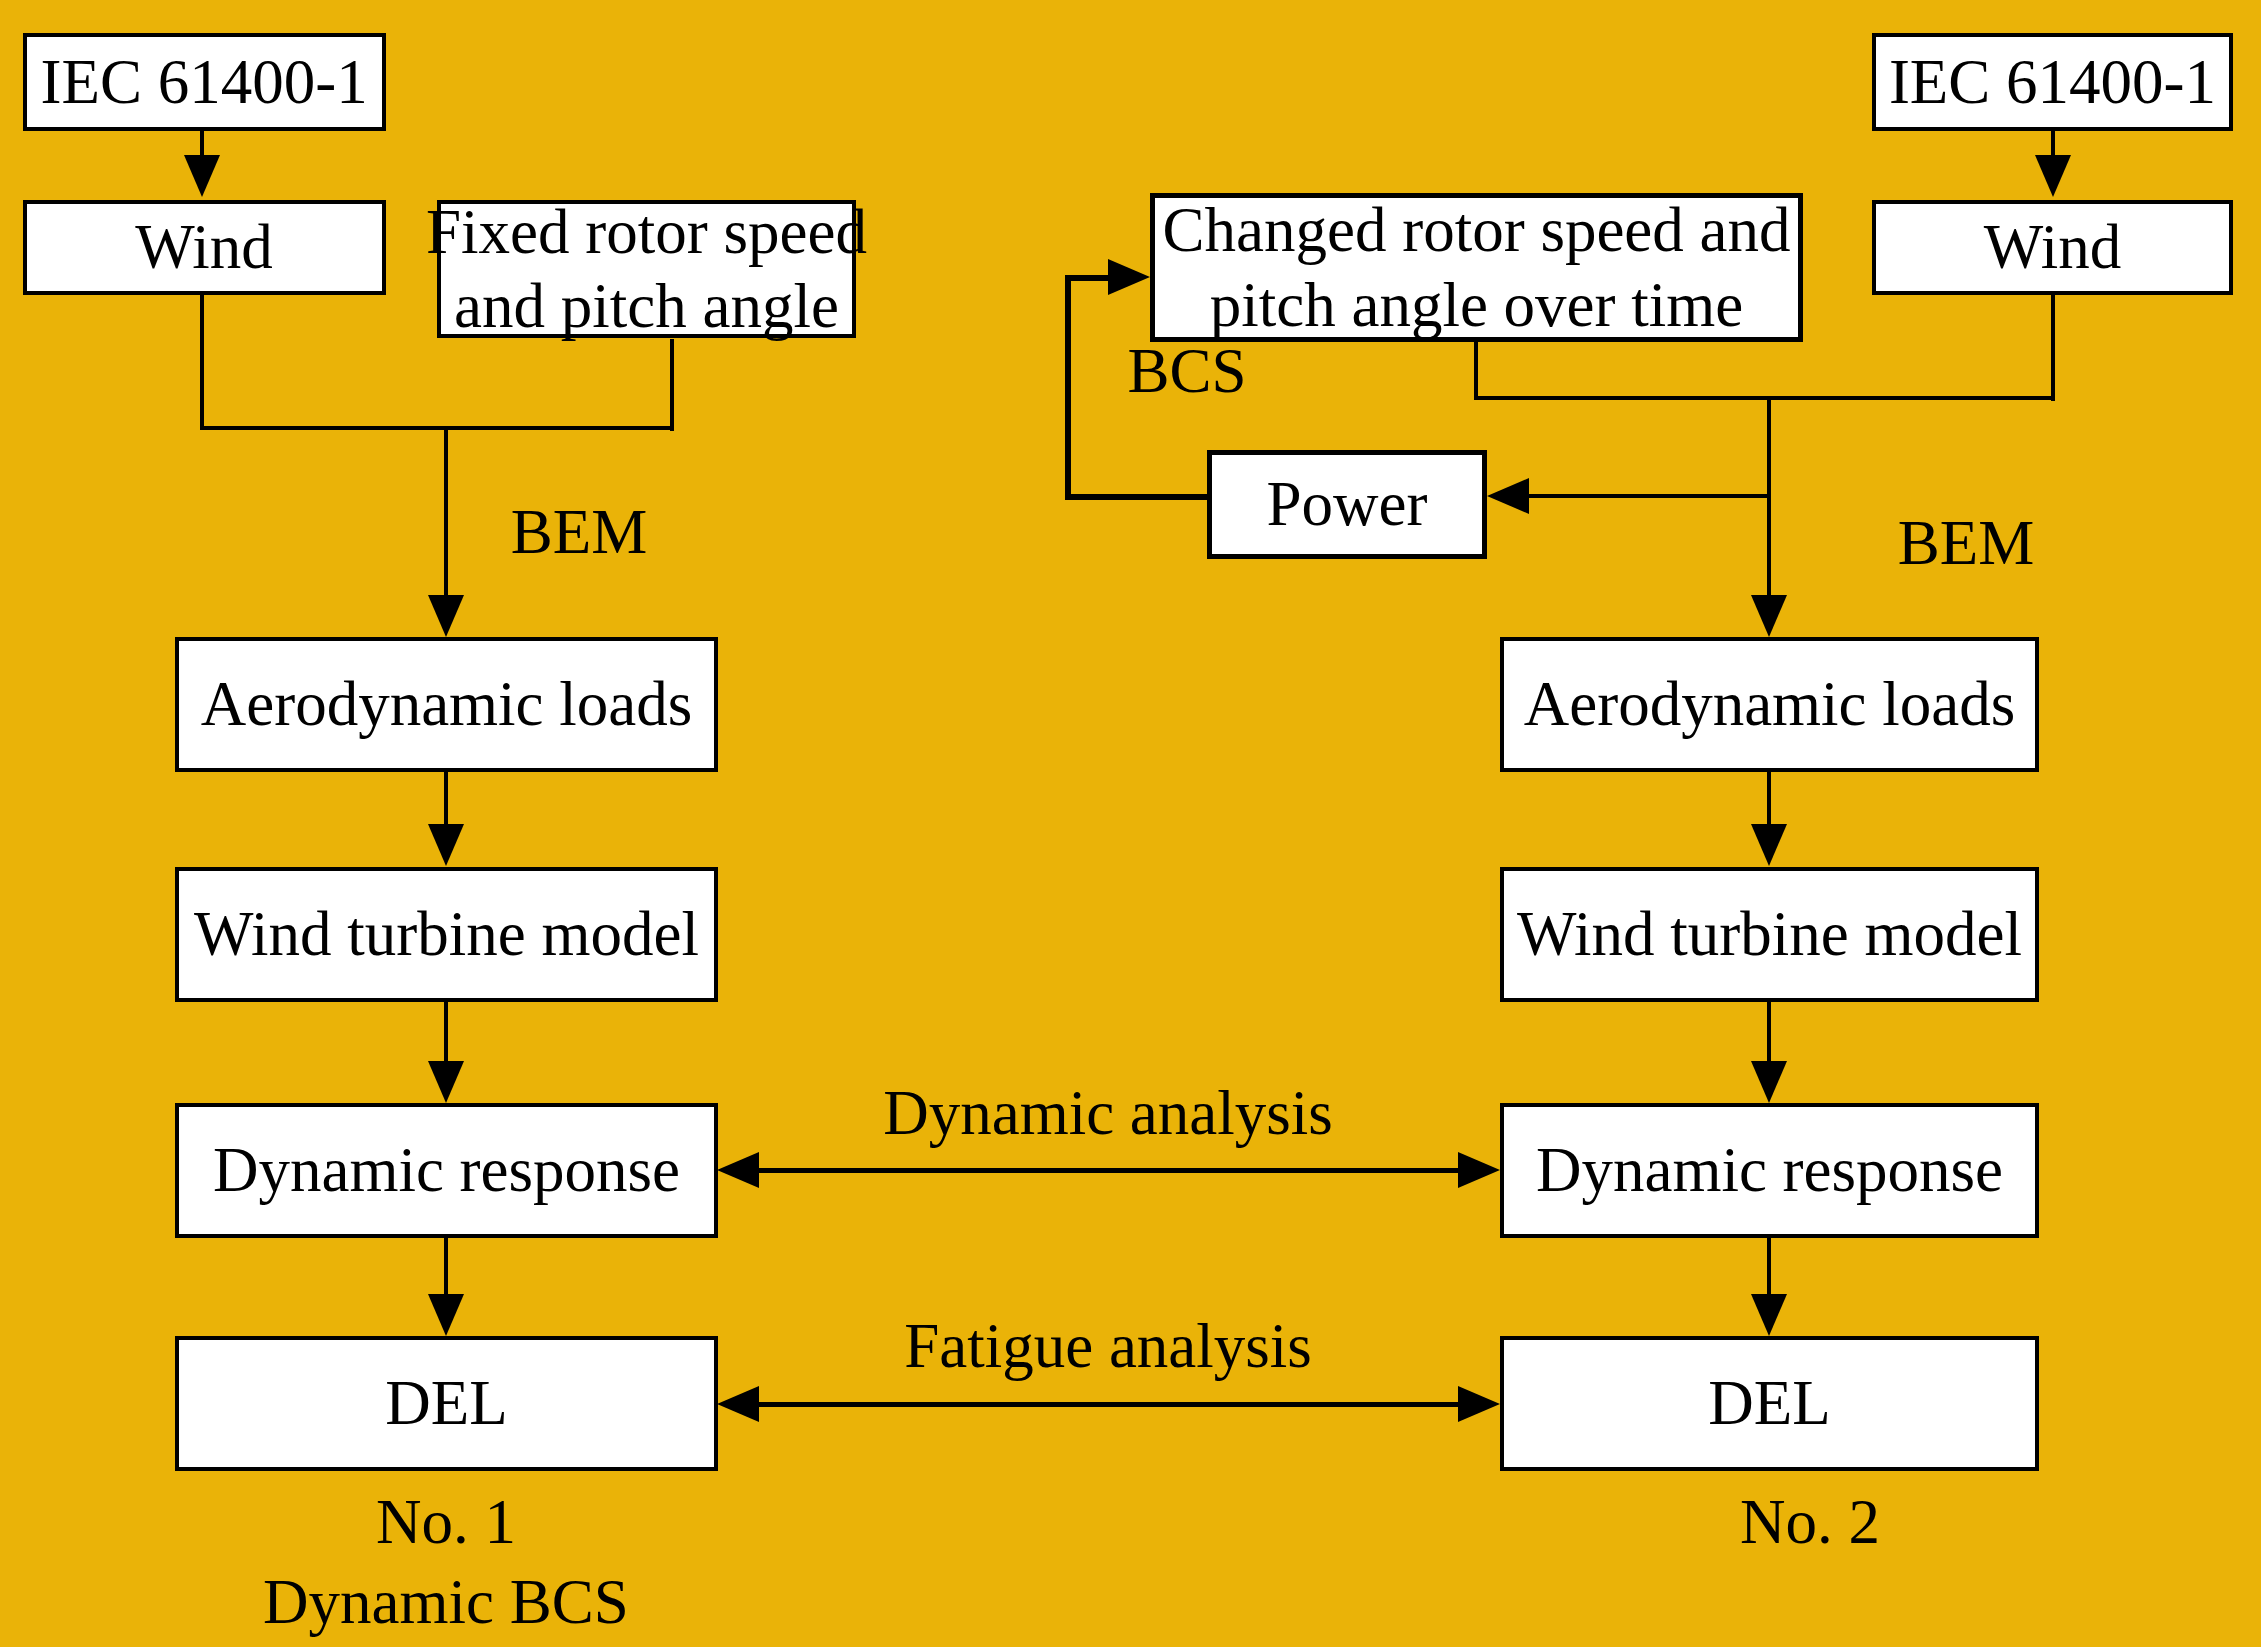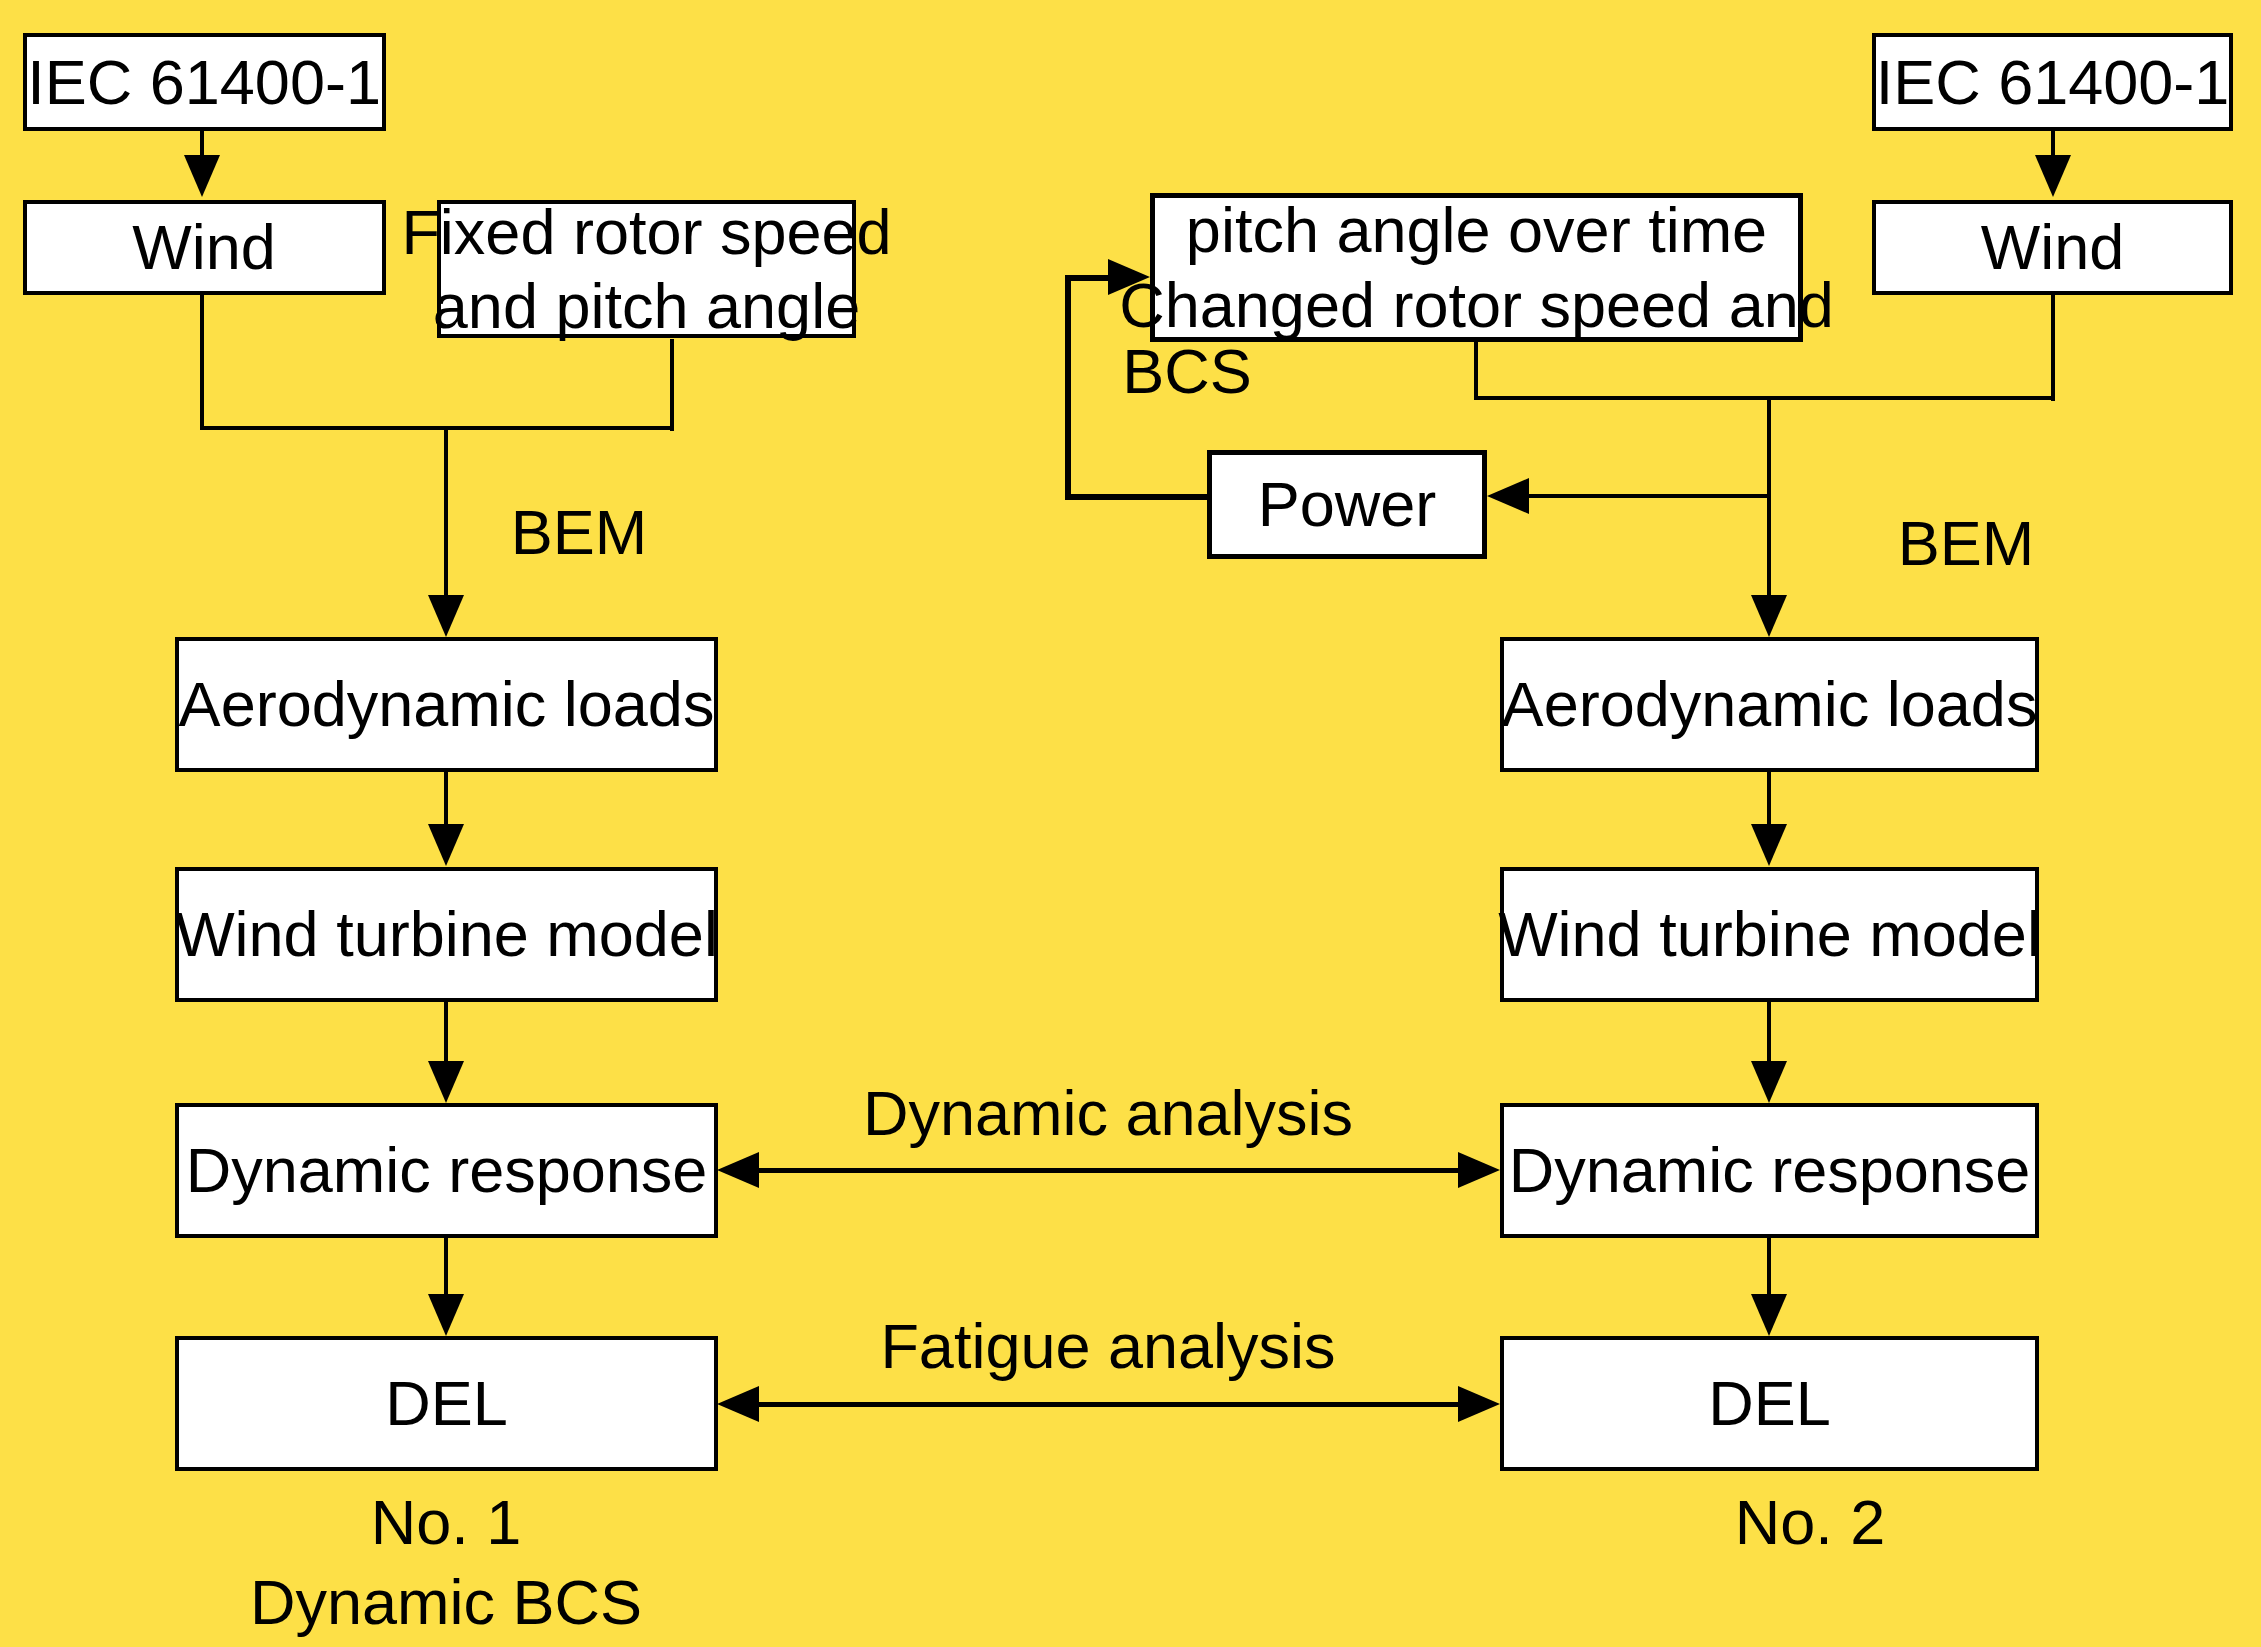--- a/index.html
+++ b/index.html
@@ -1,20 +1,20 @@
 <!DOCTYPE html>
 <html style="font-size:11.7px"><head>
 <meta charset="utf-8">
 <style>
   html,body{margin:0;padding:0;background:#ffffff;}
   #stage{
     position:relative;
     width:2261px;height:1647px;
-    background:#fde047;
-    font-family:Liberation Sans, sans-serif;
+    background:#eab308;
+    font-family:Liberation Serif, serif;
     color:#000;
     overflow:hidden;
   }
   .box{
     position:absolute;
     box-sizing:border-box;
     border:4.4px solid #000;
     background:#fff;
     display:flex;
     flex-direction:column;
@@ -111,22 +111,22 @@
   </div>
 
   <div class="ln" style="left:2051px;top:131px;width:4.4px;height:25.5px;"></div>
   <div class="ah down" style="left:2035px;top:155px;"></div>
 
   <div class="box" style="left:1872px;top:200px;width:361px;height:95px;">
     <span>Wind</span>
   </div>
 
   <div class="box thick" style="left:1150px;top:193px;width:653px;height:149px;">
+    <span>Changed rotor speed and</span>
     <span>pitch angle over time</span>
-    <span>Changed rotor speed and</span>
   </div>
 
   <div class="ln" style="left:1065px;top:275px;width:5.8px;height:224px;"></div>
   <div class="ln" style="left:1065px;top:275px;width:45px;height:5.8px;"></div>
   <div class="ah right" style="left:1108px;top:259px;"></div>
   <div class="ln" style="left:1065px;top:494px;width:142px;height:5.8px;"></div>
   <div class="lbl" style="left:1187px;top:371px;">BCS</div>
 
   <div class="box thick" style="left:1207px;top:450px;width:280px;height:109px;">
     <span>Power</span>

